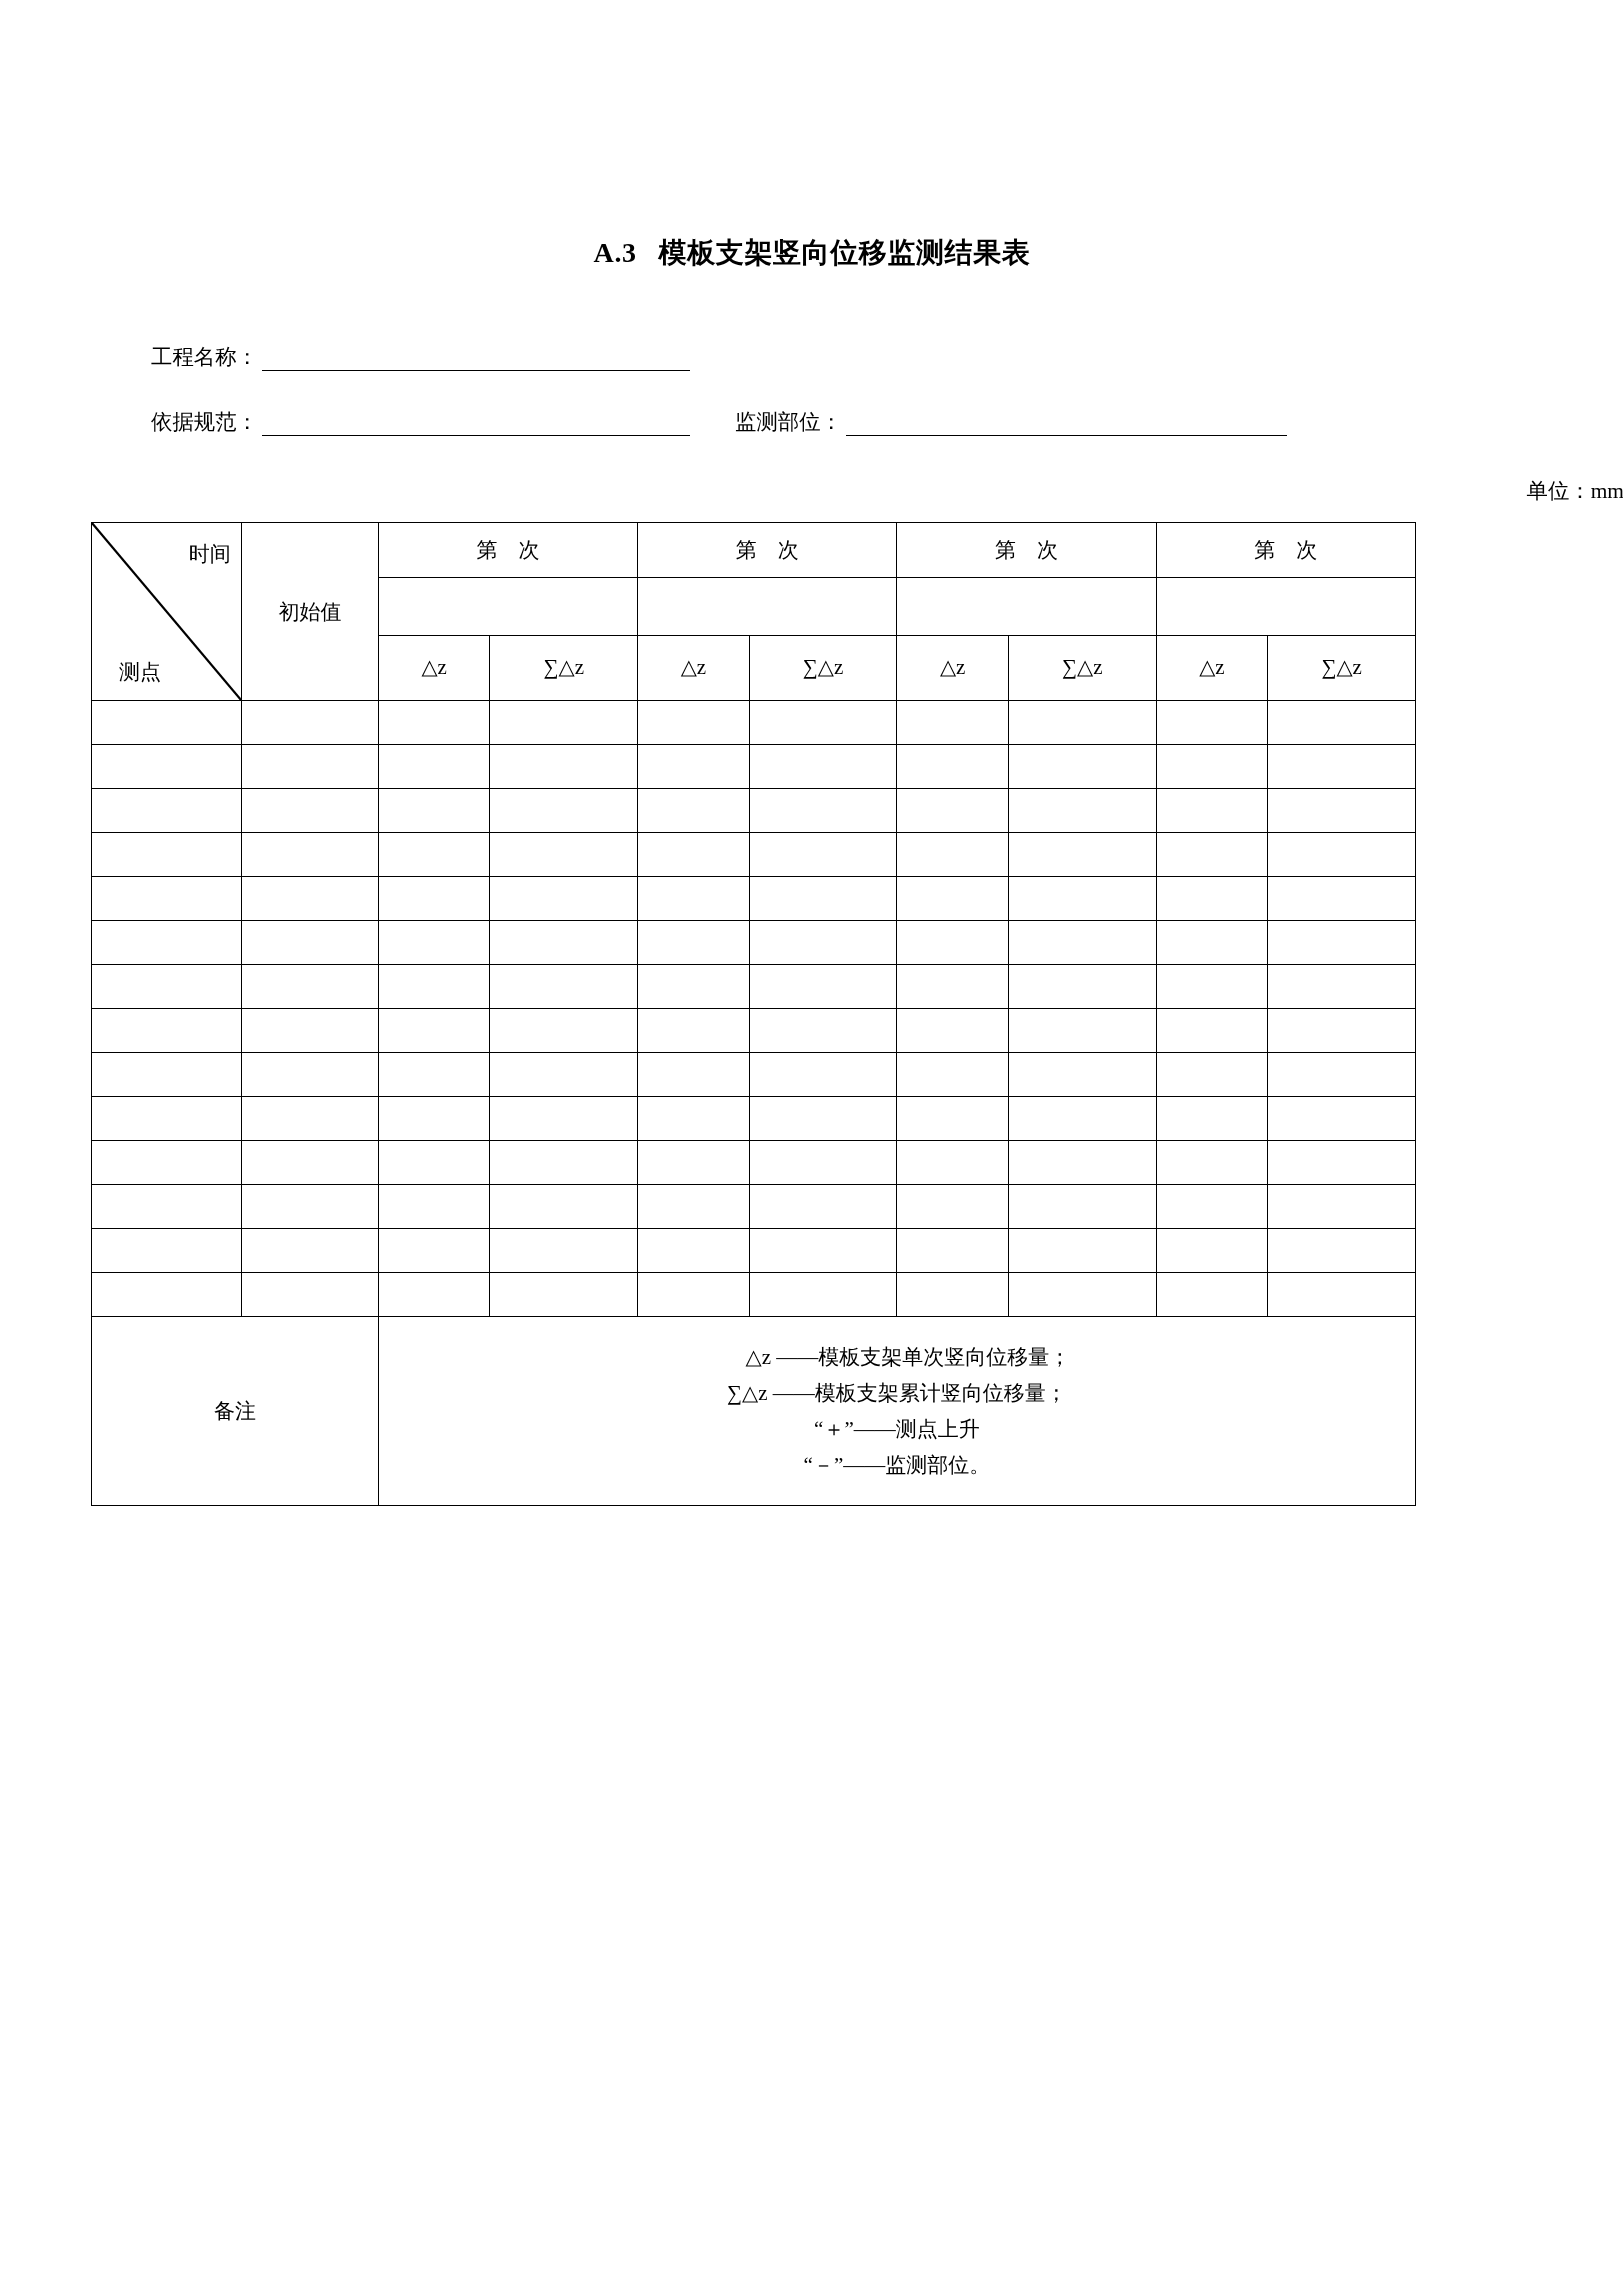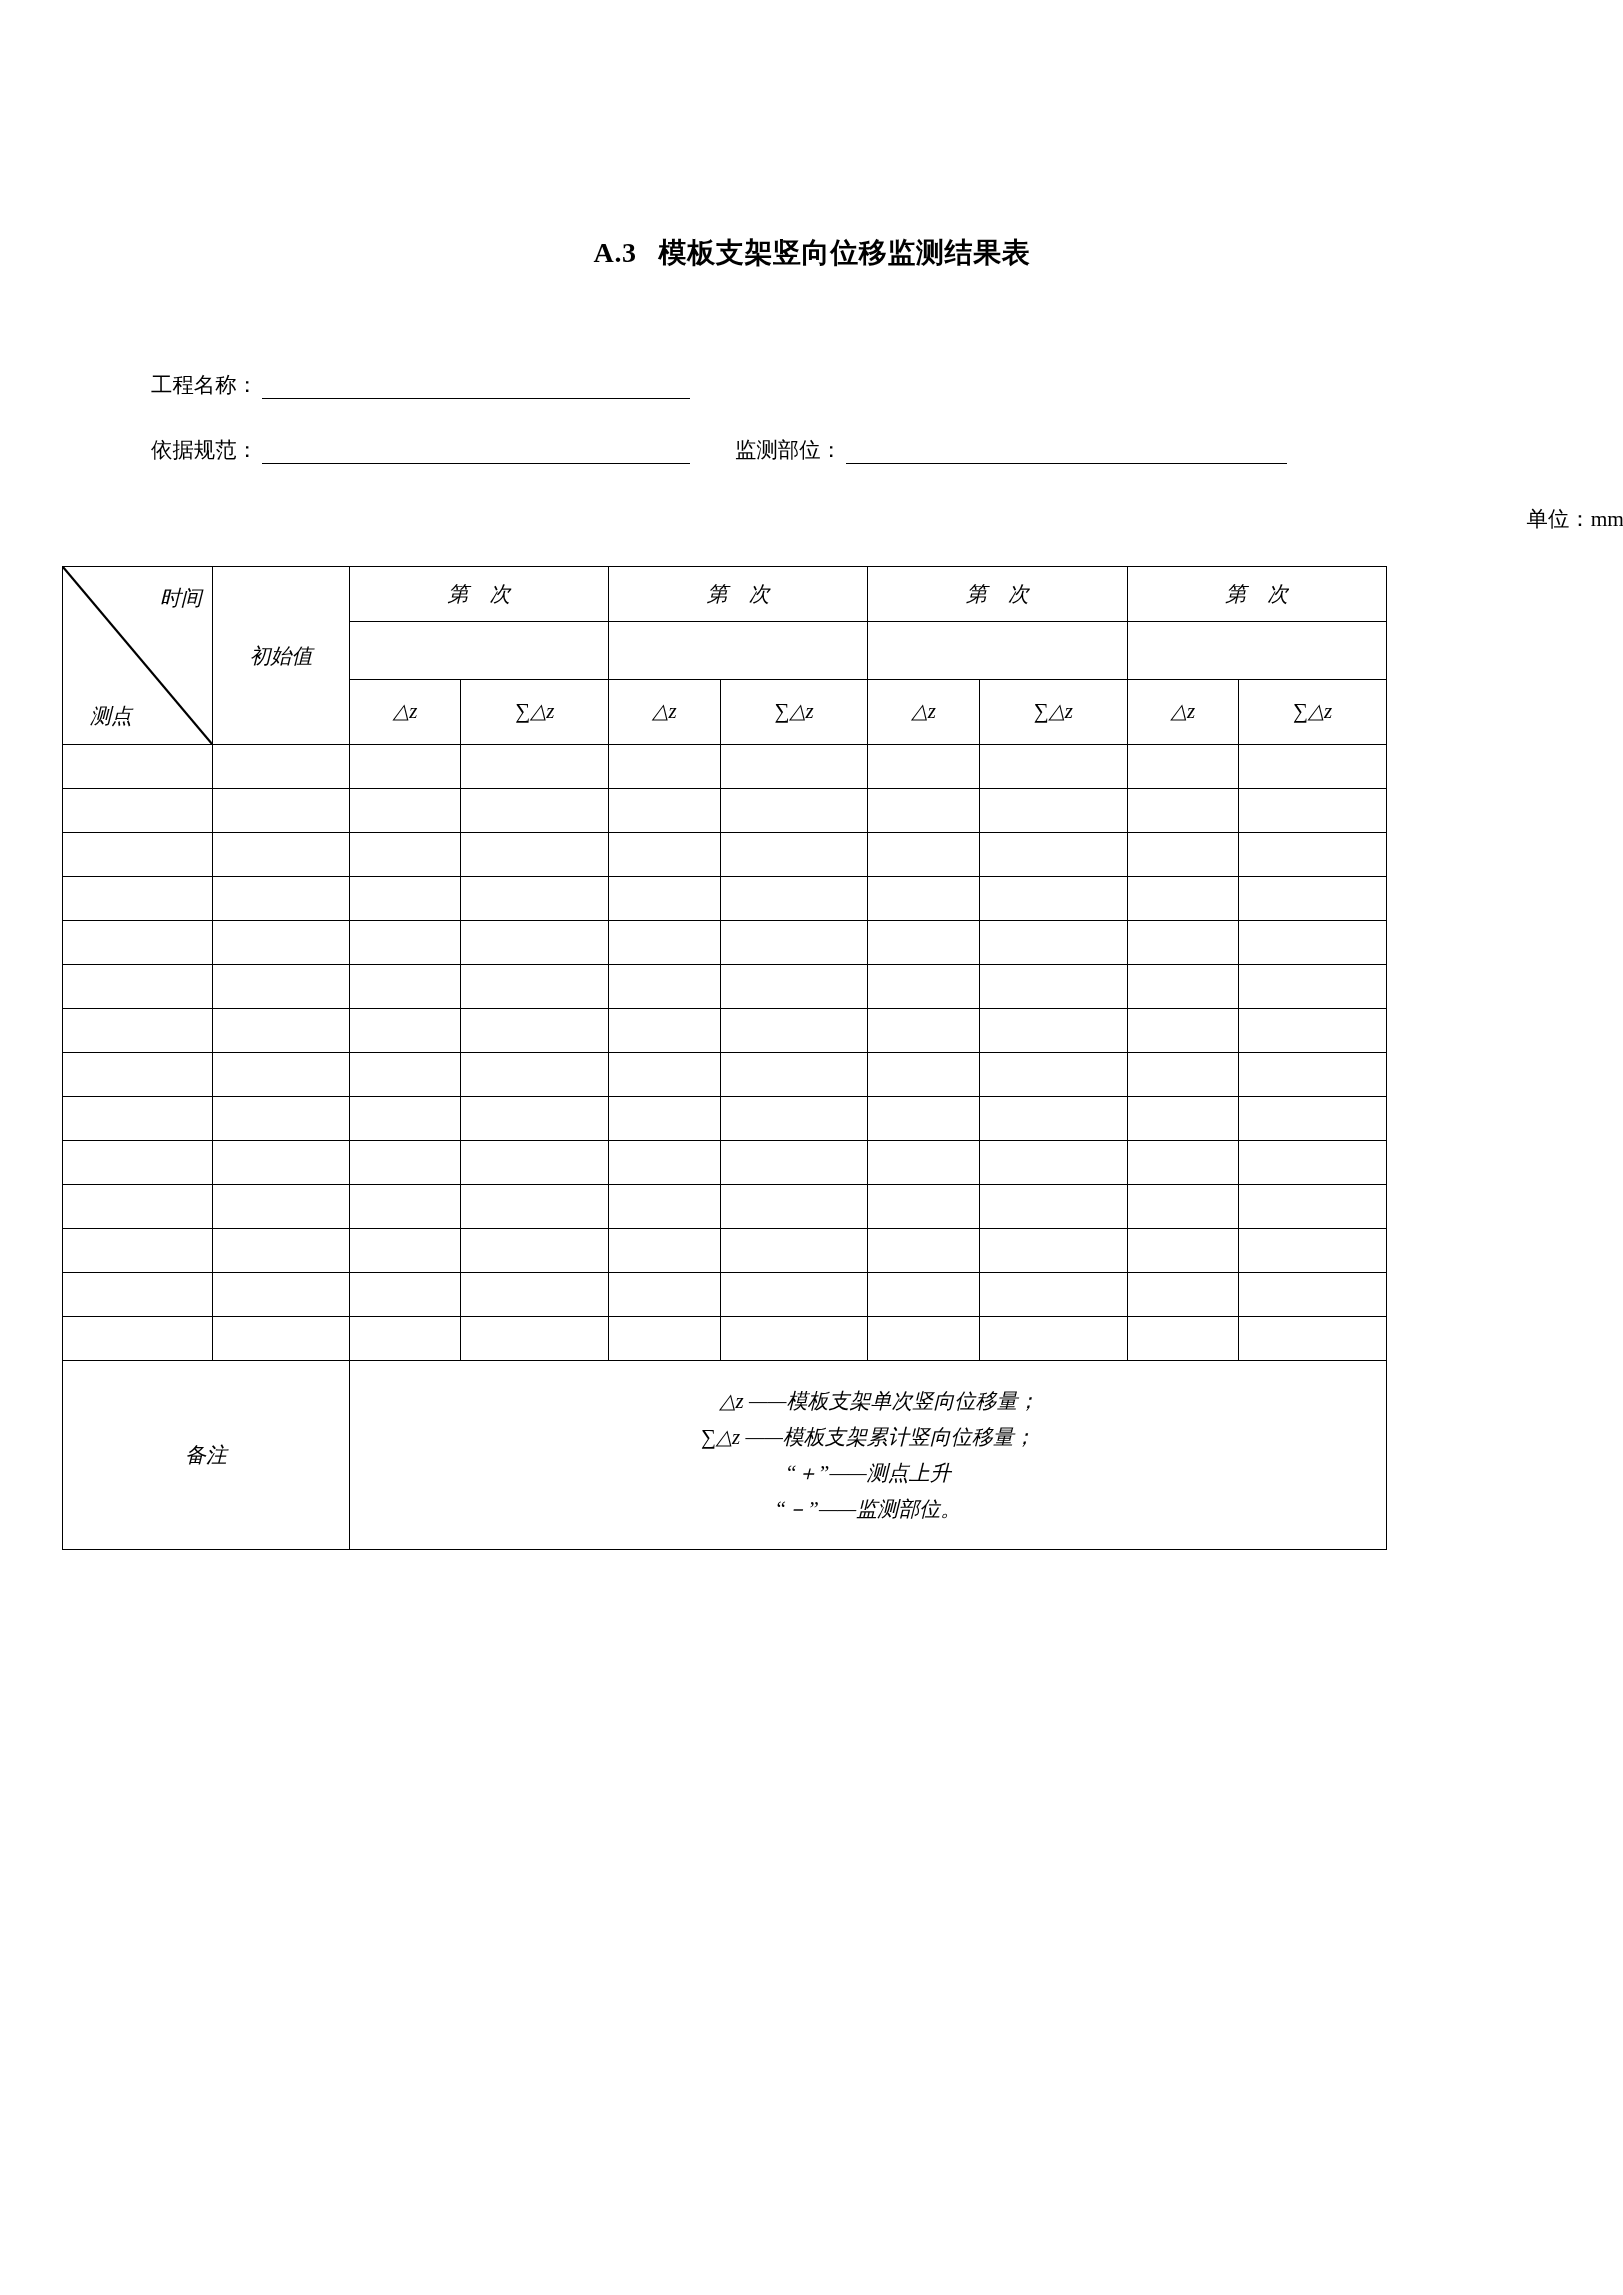--- a/index.html
+++ b/index.html
@@ -32,21 +32,21 @@
   }
   .title .title-num {
     font-family: "Liberation Serif", serif;
   }
   .title .title-text {
     margin-left: 22px;
   }
 
   
   .fields {
-    margin-top: 98px;
+    margin-top: 70px;
     padding-left: 151px;
     padding-right: 64px;
   }
   .field-row {
     display: flex;
     align-items: flex-end;
     margin-bottom: 36px;
     font-size: 21.4px;
   }
   .field-block {
@@ -68,24 +68,23 @@
 
   
   .unit-note {
     text-align: right;
     font-size: 21.4px;
     margin-top: 40px;
   }
 
   
   .table-wrap {
-    margin-top: 33px;
-    padding-left: 62px;
+    margin-top: 17px;
+    padding-left: 91px;
     padding-right: 148px;
-    font-style: italic;
   }
   table.main {
     border-collapse: collapse;
     width: 1325px;
     table-layout: fixed;
   }
   table.main td, table.main th {
     border: 1.3px solid #000;
     font-weight: normal;
     font-size: 21px;

